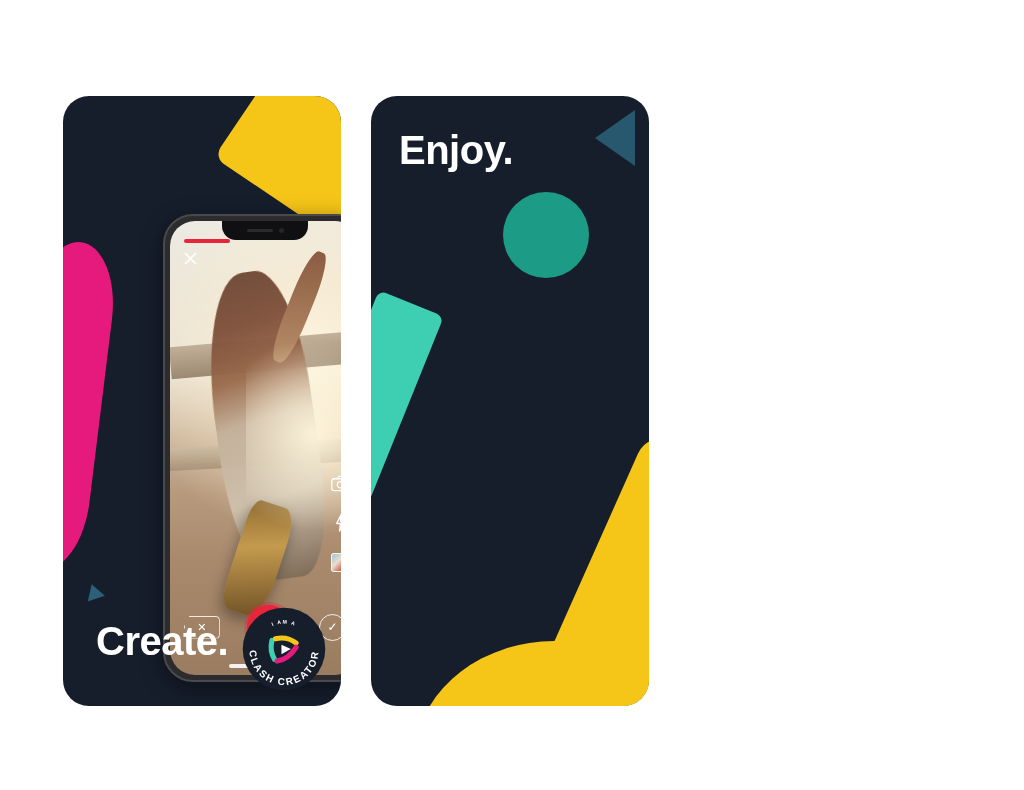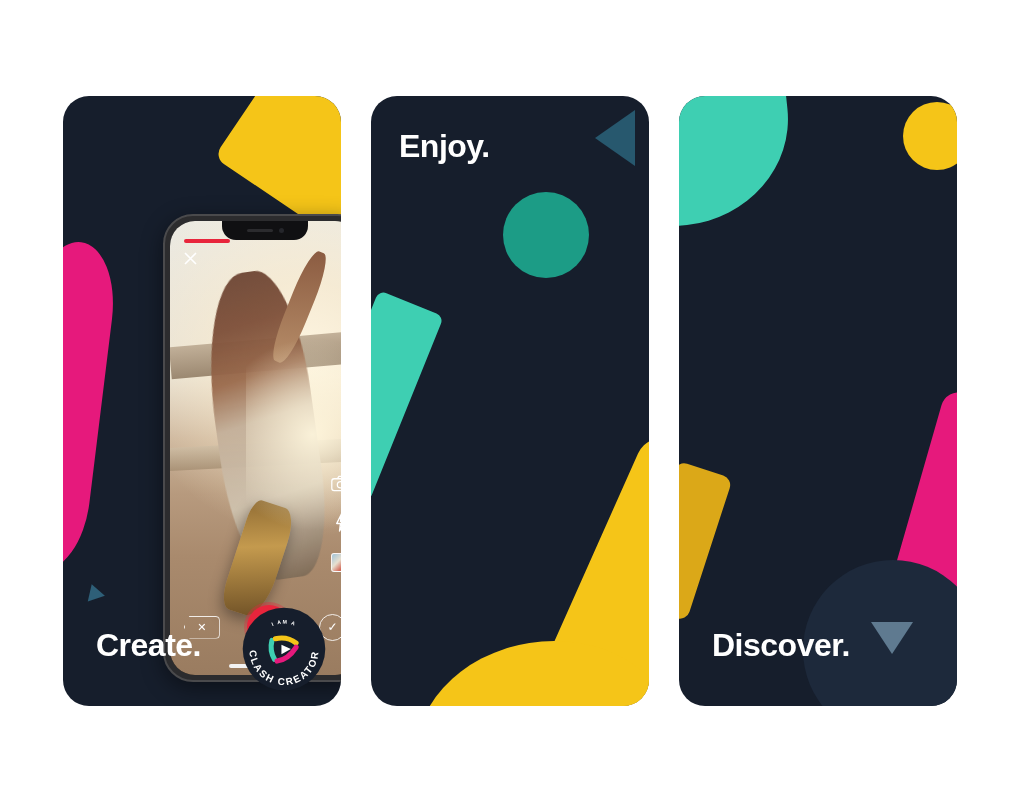--- a/index.html
+++ b/index.html
@@ -46,21 +46,21 @@
   .p3-pink{width:90px;height:230px;right:-46px;top:300px;background:#e6197c;
            transform:rotate(16deg);border-radius:18px;}
   .p3-yellow-l{width:58px;height:150px;left:-26px;top:370px;background:#dba818;
                transform:rotate(18deg);border-radius:10px;}
   .p3-darkcirc{width:180px;height:180px;right:-26px;bottom:-34px;background:#1d293b;border-radius:50%;}
   .p3-downtri{position:absolute;right:44px;bottom:52px;width:0;height:0;
               border-left:21px solid transparent;border-right:21px solid transparent;
               border-top:32px solid #5f7a90;}
 
   
-  .headline{position:absolute;color:#ffffff;font-weight:bold;font-size:32px;letter-spacing:-0.5px;z-index:6;}
+  .headline{position:absolute;color:#ffffff;font-weight:bold;font-size:40px;letter-spacing:-0.5px;z-index:6;}
   #hl-create{left:33px;bottom:42px;text-align:right;}
   #hl-enjoy{left:28px;top:32px;}
   #hl-discover{left:33px;bottom:42px;}
 
   
   .badge{position:absolute;right:14px;bottom:14px;width:86px;height:86px;z-index:7;}
   .badge svg{display:block;}
 
   
   .phone{position:absolute;border-radius:30px;background:#2c2c2e;
@@ -202,24 +202,14 @@
     <div class="deco p2-teal-circle"></div>
     <div class="deco p2-teal-wedge"></div>
     <div class="deco p2-yellow-r"></div>
     <div class="deco p2-yellow-b"></div>
     <div class="p2-tritl"></div>
 
     <div class="headline" id="hl-enjoy">Enjoy.</div>
 
   </div>
 
-  <div class="panel" id="panel-discover">
-    <div class="deco p3-teal"></div>
-    <div class="deco p3-yellowcirc"></div>
-    <div class="deco p3-pink"></div>
-    <div class="deco p3-yellow-l"></div>
-    <div class="deco p3-darkcirc"></div>
-
-    <div class="headline" id="hl-discover">Discover.</div>
-    <div class="p3-downtri"></div>
-  </div>
 
 </div>
 
 </body></html>

